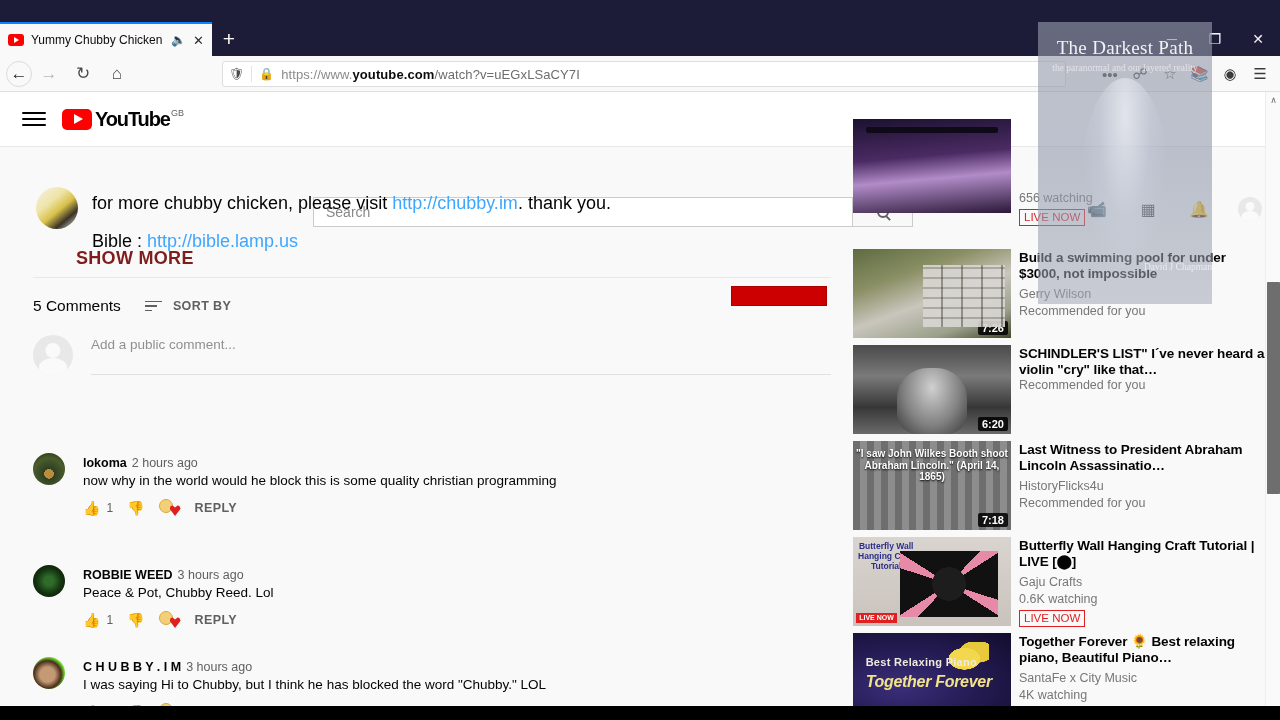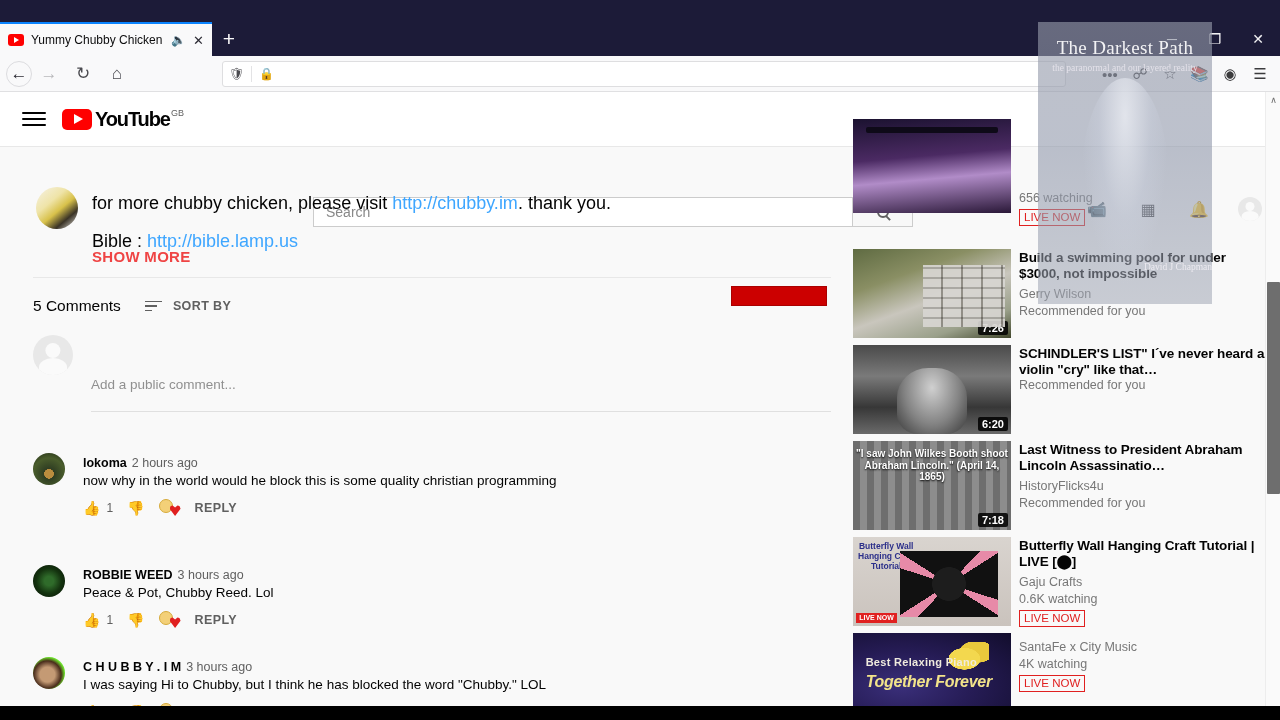--- a/index.html
+++ b/index.html
@@ -62,39 +62,39 @@
   .hdr-icons{position:absolute;right:18px;top:105px;display:flex;align-items:center;gap:27px;}
   .hdr-icons .hi{width:24px;height:24px;display:flex;align-items:center;justify-content:center;color:#303030;}
 
   
   .main{position:absolute;left:0;top:55px;width:840px;height:573px;}
   .ch-avatar{position:absolute;left:36px;top:40px;width:42px;height:42px;border-radius:50%;overflow:hidden;
     background:linear-gradient(140deg,#f6f2e6 0%,#efe4a8 35%,#d8c14a 55%,#3a3326 75%,#f6f5f2 100%);}
   .desc{position:absolute;left:92px;top:46px;width:700px;}
   .desc p{font-size:18px;color:#030303;line-height:20px;margin-bottom:18px;}
   .desc a{color:#3ea6ff;text-decoration:none;}
-  .showmore{position:absolute;left:92px;top:101px;font-size:15px;font-weight:700;color:#ef4444;letter-spacing:.3px;}
+  .showmore{position:absolute;left:76px;top:101px;font-size:18px;font-weight:700;color:#7f1d1d;letter-spacing:.3px;}
   .subbtn{position:absolute;left:731px;top:139px;width:96px;height:20px;background:#c00;border:1px solid #a00;}
   .divider{position:absolute;left:33px;top:130px;width:798px;height:1px;background:#e8e8e8;}
 
   .cmt-head{position:absolute;left:33px;top:150px;display:flex;align-items:center;gap:24px;}
   .cmt-count{font-size:15.5px;color:#030303;}
   .sortby{display:flex;align-items:center;gap:11px;}
   .sort-ico{display:flex;flex-direction:column;gap:3px;width:17px;}
   .sort-ico i{height:1.6px;background:#606060;display:block;}
   .sort-ico i:nth-child(1){width:17px;} .sort-ico i:nth-child(2){width:12px;} .sort-ico i:nth-child(3){width:7px;}
   .sort-lbl{font-size:12.5px;font-weight:700;color:#606060;letter-spacing:.4px;}
 
   .addcmt{position:absolute;left:33px;top:188px;width:798px;display:flex;gap:18px;}
   .av{border-radius:50%;flex:0 0 auto;overflow:hidden;}
   .av40{width:40px;height:40px;} .av32{width:32px;height:32px;}
   .av-default{background:#e8e8e8;position:relative;}
   .av-default::before{content:"";position:absolute;left:50%;top:20%;width:38%;height:38%;background:#fafafa;border-radius:50%;transform:translateX(-50%);}
   .av-default::after{content:"";position:absolute;left:50%;top:58%;width:70%;height:45%;background:#fafafa;border-radius:50% 50% 0 0;transform:translateX(-50%);}
-  .cmt-input{flex:1 1 auto;border-bottom:1px solid #e0e0e0;padding-bottom:18px;margin-top:40px;}
+  .cmt-input{flex:1 1 auto;border-bottom:1px solid #e0e0e0;padding-bottom:18px;}
   .cmt-input .ph{font-size:13.5px;color:#909090;}
 
   .comment{position:absolute;left:33px;width:798px;display:flex;gap:18px;}
   .cbody{flex:1 1 auto;}
   .cmeta{font-size:13px;margin-bottom:4px;line-height:16px;}
   .cauthor{font-weight:700;color:#030303;font-size:12.5px;}
   .ctime{color:#606060;font-size:12.5px;margin-left:5px;}
   .ctext{font-size:13.5px;color:#030303;line-height:19px;}
   .cactions{display:flex;align-items:center;gap:14px;margin-top:9px;}
   .thumb-up,.thumb-dn{font-size:14px;color:#909090;line-height:1;}
@@ -186,20 +186,21 @@
     <div class="navbtn back">←</div>
     <div class="navbtn fwd">→</div>
     <div class="navbtn">↻</div>
     <div class="navbtn">⌂</div>
   </div>
 
   <div class="urlbar">
     <span class="url-shield">🛡</span>
     <span class="url-sep"></span>
     <span class="url-lock">🔒</span>
+    <span class="url-text"><span>https://www.</span><b>youtube.com</b><span class="q">/watch?v=uEGxLSaCY7I</span></span>
   </div>
 
   <div class="nav-right">
     <div class="i">•••</div>
     <div class="i">☍</div>
     <div class="i">☆</div>
     <div class="i">📚</div>
     <div class="i">◉</div>
     <div class="i">☰</div>
   </div>
@@ -384,20 +385,21 @@
       </div>
 
       <div class="sv" style="top:486px">
         <span class="thumb th-piano" style="height:89px">
           <span class="fl"></span>
           <span class="p1">Best Relaxing Piano</span>
           <span class="p2">Together Forever</span>
           <span class="sig">SantaFe x City Music</span>
         </span>
         <span class="sinfo">
+          <span class="stitle" style="display:block">Together Forever 🌻 Best relaxing piano, Beautiful Piano…</span>
           <span class="schan" style="display:block;margin-top:5px">SantaFe x City Music</span>
           <span class="smeta" style="display:block">4K watching</span>
           <span class="livebadge">LIVE NOW</span>
         </span>
       </div>
 
     </div>
   </div>
 
   <div class="vsb">

